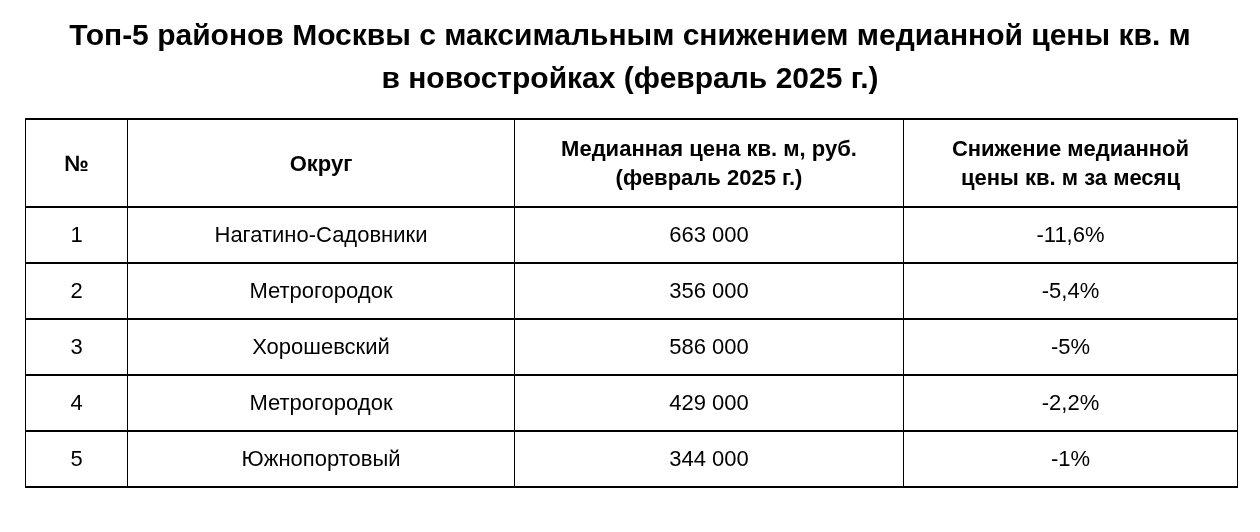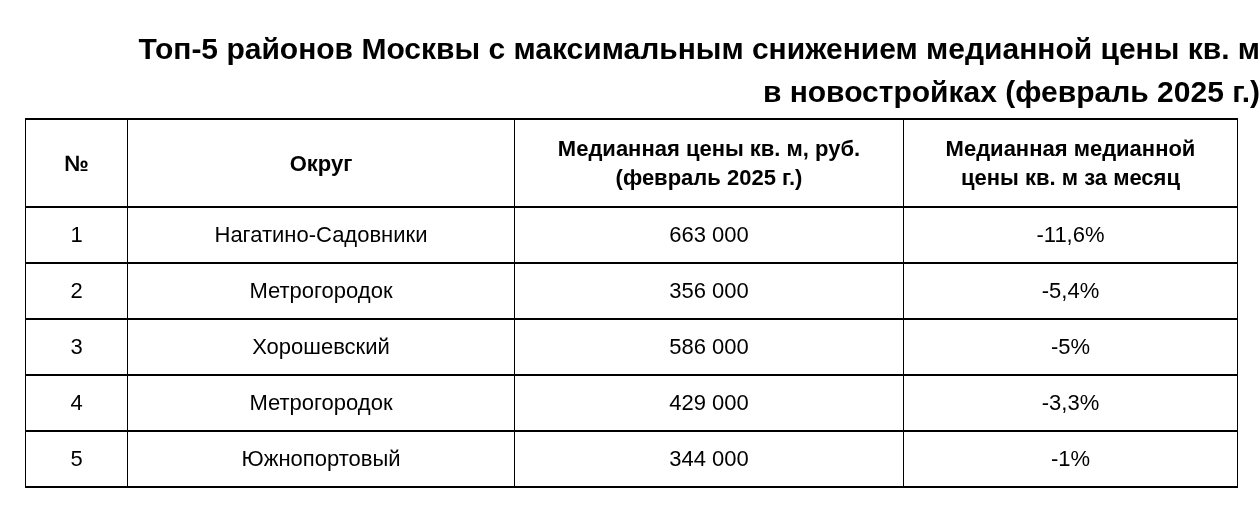--- a/index.html
+++ b/index.html
@@ -6,22 +6,22 @@
   .page {
     position: relative;
     width: 1260px;
     height: 532px;
     background: #ffffff;
     color: #000000;
     font-family: "Liberation Sans", sans-serif;
     overflow: hidden;
   }
   .title {
-    padding-top: 27px;
-    text-align: right;
+    padding-top: 13px;
+    text-align: center;
     font-weight: 700;
     font-size: 30px;
     line-height: 43px;
     color: #000000;
   }
   table.data-table {
     position: absolute;
     left: 25px;
     top: 118px;
     width: 1212px;
@@ -71,25 +71,25 @@
     </colgroup>
     <thead>
       <tr>
         <th>
           <span>№</span>
         </th>
         <th>
           <span>Округ</span>
         </th>
         <th>
-          <div>Медианная цены кв. м, руб.</div>
+          <div>Медианная цена кв. м, руб.</div>
           <div>(февраль 2025 г.)</div>
         </th>
         <th>
-          <div>Медианная медианной</div>
+          <div>Снижение медианной</div>
           <div>цены кв. м за месяц</div>
         </th>
       </tr>
     </thead>
     <tbody>
       <tr>
         <td>1</td>
         <td>Нагатино-Садовники</td>
         <td>663 000</td>
         <td>-11,6%</td>
@@ -103,21 +103,21 @@
       <tr>
         <td>3</td>
         <td>Хорошевский</td>
         <td>586 000</td>
         <td>-5%</td>
       </tr>
       <tr>
         <td>4</td>
         <td>Метрогородок</td>
         <td>429 000</td>
-        <td>-3,3%</td>
+        <td>-2,2%</td>
       </tr>
       <tr>
         <td>5</td>
         <td>Южнопортовый</td>
         <td>344 000</td>
         <td>-1%</td>
       </tr>
     </tbody>
   </table>
 

